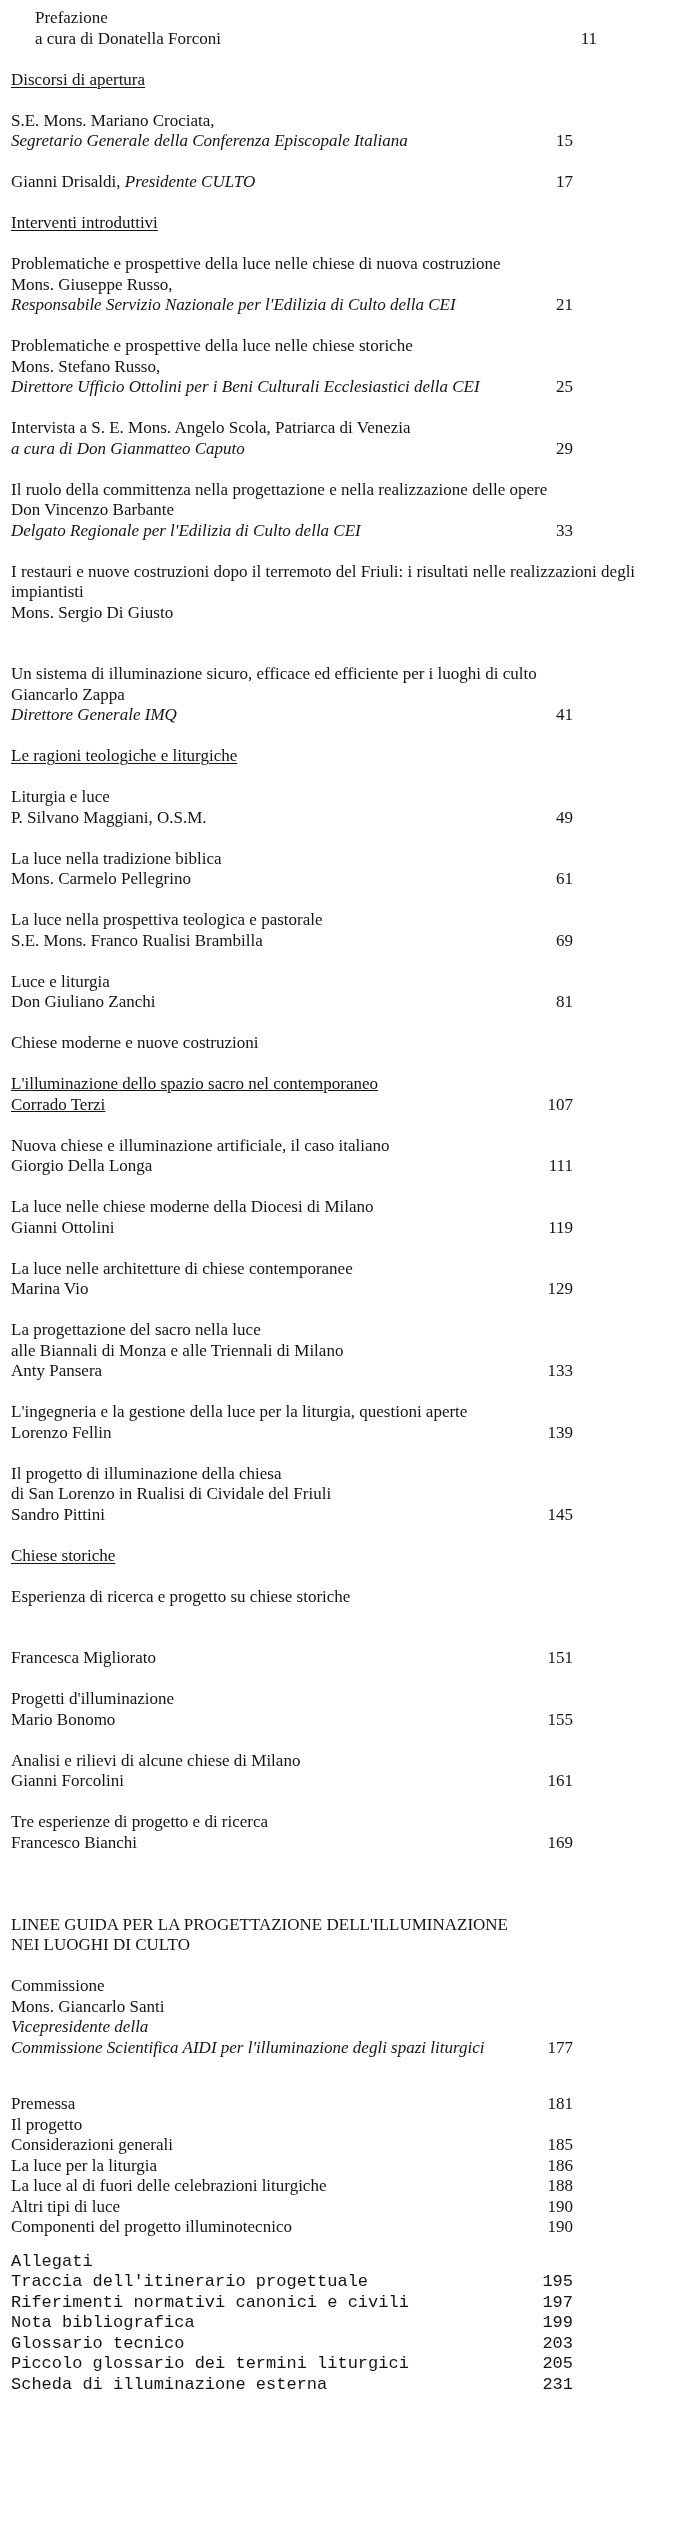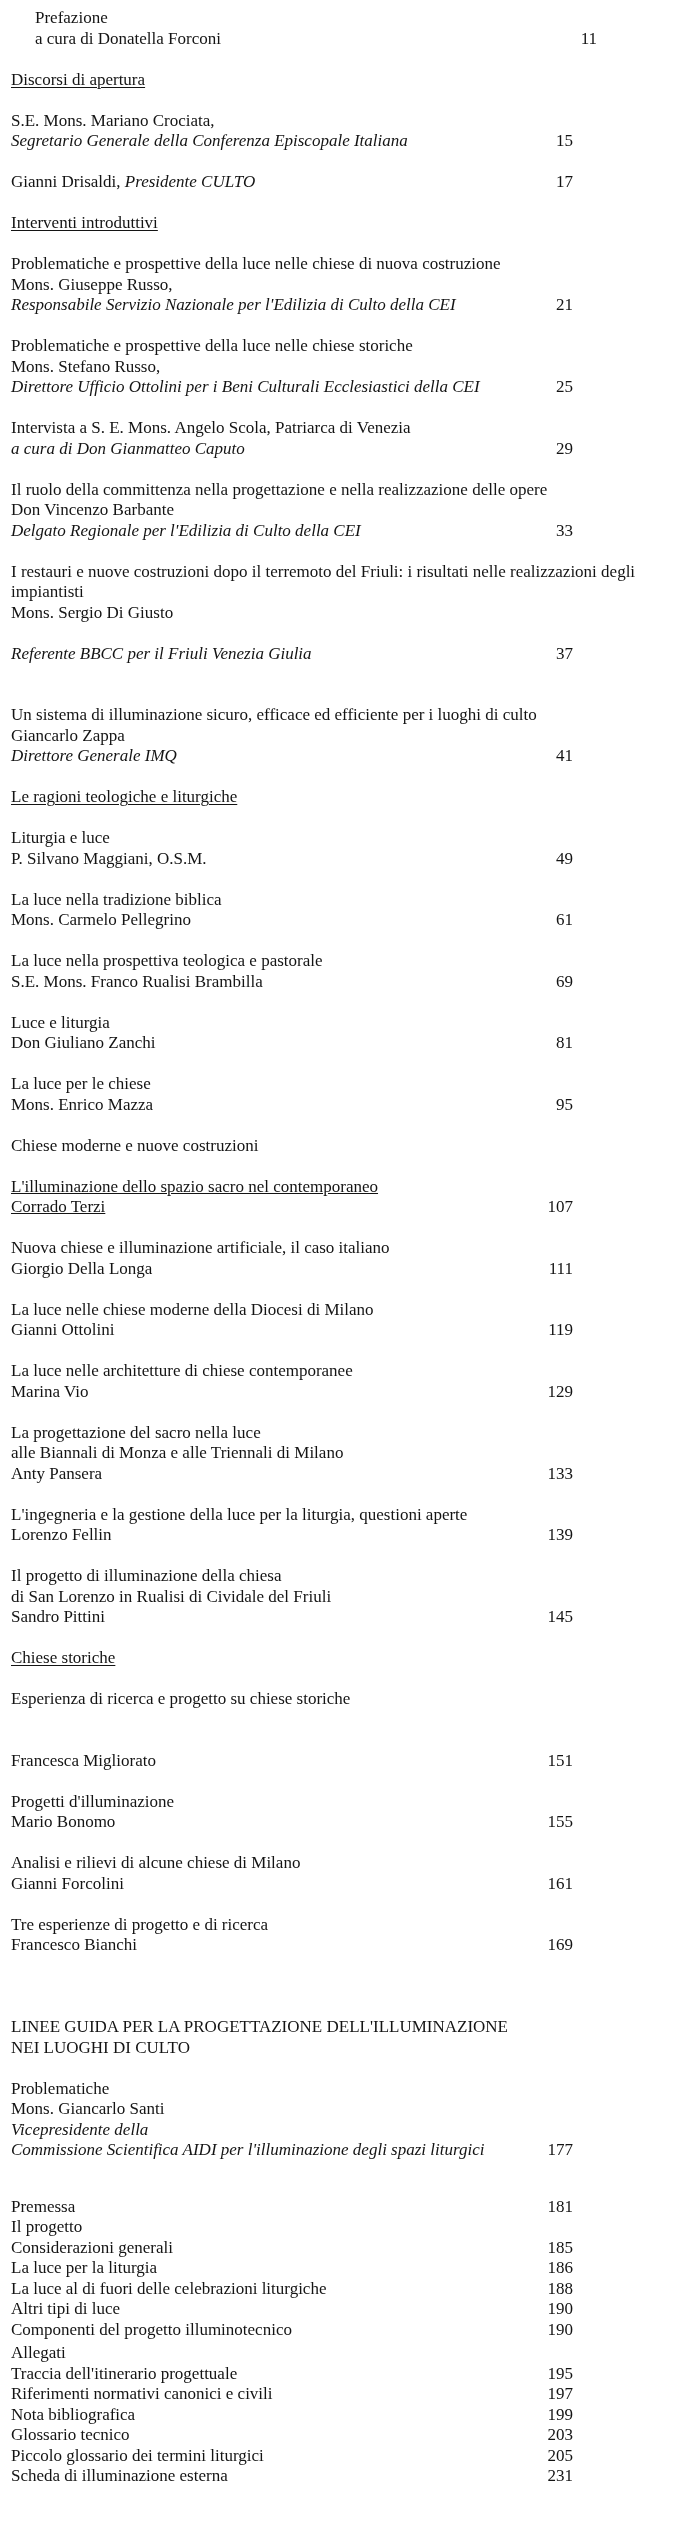--- a/index.html
+++ b/index.html
@@ -80,23 +80,20 @@
     <div class="block" style="margin-top: 20.5px;">
       <div class="line"><span class="txt">Il ruolo della committenza nella progettazione e nella realizzazione delle opere</span></div>
       <div class="line"><span class="txt">Don Vincenzo Barbante</span></div>
       <div class="line"><span class="txt italic">Delgato Regionale per l'Edilizia di Culto della CEI</span><span class="page">33</span></div>
     </div>
     <div class="block" style="margin-top: 20.5px;">
       <div class="line"><span class="txt">I restauri e nuove costruzioni dopo il terremoto del Friuli: i risultati nelle realizzazioni degli</span></div>
       <div class="line"><span class="txt">impiantisti</span></div>
       <div class="line"><span class="txt">Mons. Sergio Di Giusto</span></div>
     </div>
-    <div class="block" style="margin-top: 20.5px;">
-      <div class="line"><span class="txt italic">Referente BBCC per il Friuli Venezia Giulia</span><span class="page">37</span></div>
-    </div>
     <div class="block" style="margin-top: 41px;">
       <div class="line"><span class="txt">Un sistema di illuminazione sicuro, efficace ed efficiente per i luoghi di culto</span></div>
       <div class="line"><span class="txt">Giancarlo Zappa</span></div>
       <div class="line"><span class="txt italic">Direttore Generale IMQ</span><span class="page">41</span></div>
     </div>
     <div class="block heading-underline" style="margin-top: 20.5px;">
       <div class="line"><span class="txt">Le ragioni teologiche e liturgiche</span></div>
     </div>
     <div class="block" style="margin-top: 20.5px;">
       <div class="line"><span class="txt">Liturgia e luce</span></div>
@@ -106,24 +103,20 @@
       <div class="line"><span class="txt">La luce nella tradizione biblica</span></div>
       <div class="line"><span class="txt">Mons. Carmelo Pellegrino</span><span class="page">61</span></div>
     </div>
     <div class="block" style="margin-top: 20.5px;">
       <div class="line"><span class="txt">La luce nella prospettiva teologica e pastorale</span></div>
       <div class="line"><span class="txt">S.E. Mons. Franco Rualisi Brambilla</span><span class="page">69</span></div>
     </div>
     <div class="block" style="margin-top: 20.5px;">
       <div class="line"><span class="txt">Luce e liturgia</span></div>
       <div class="line"><span class="txt">Don Giuliano Zanchi</span><span class="page">81</span></div>
-    </div>
-    <div class="block" style="margin-top: 20.5px;">
-      <div class="line"><span class="txt">La luce per le chiese</span></div>
-      <div class="line"><span class="txt">Mons. Enrico Mazza</span><span class="page">95</span></div>
     </div>
     <div class="block heading-plain" style="margin-top: 20.5px;">
       <div class="line"><span class="txt">Chiese moderne e nuove costruzioni</span></div>
     </div>
     <div class="block" style="margin-top: 20.5px; text-decoration: underline;">
       <div class="line"><span class="txt">L'illuminazione dello spazio sacro nel contemporaneo</span></div>
       <div class="line"><span class="txt">Corrado Terzi</span><span class="page">107</span></div>
     </div>
     <div class="block" style="margin-top: 20.5px;">
       <div class="line"><span class="txt">Nuova chiese e illuminazione artificiale, il caso italiano</span></div>
@@ -170,35 +163,35 @@
     </div>
     <div class="block" style="margin-top: 20.5px;">
       <div class="line"><span class="txt">Tre esperienze di progetto e di ricerca</span></div>
       <div class="line"><span class="txt">Francesco Bianchi</span><span class="page">169</span></div>
     </div>
     <div class="block heading-plain caps" style="margin-top: 61.5px;">
       <div class="line"><span class="txt">LINEE GUIDA PER LA PROGETTAZIONE DELL'ILLUMINAZIONE</span></div>
       <div class="line"><span class="txt">NEI LUOGHI DI CULTO</span></div>
     </div>
     <div class="block" style="margin-top: 20.5px;">
-      <div class="line"><span class="txt">Problematiche</span></div>
+      <div class="line"><span class="txt">Commissione</span></div>
       <div class="line"><span class="txt">Mons. Giancarlo Santi</span></div>
       <div class="line"><span class="txt italic">Vicepresidente della</span></div>
       <div class="line"><span class="txt italic">Commissione Scientifica AIDI per l'illuminazione degli spazi liturgici</span><span class="page">177</span></div>
     </div>
     <div class="block" style="margin-top: 36px;">
       <div class="line"><span class="txt">Premessa</span><span class="page">181</span></div>
       <div class="line"><span class="txt">Il progetto</span></div>
       <div class="line"><span class="txt">Considerazioni generali</span><span class="page">185</span></div>
       <div class="line"><span class="txt">La luce per la liturgia</span><span class="page">186</span></div>
       <div class="line"><span class="txt">La luce al di fuori delle celebrazioni liturgiche</span><span class="page">188</span></div>
       <div class="line"><span class="txt">Altri tipi di luce</span><span class="page">190</span></div>
       <div class="line"><span class="txt">Componenti del progetto illuminotecnico</span><span class="page">190</span></div>
     </div>
-    <div class="block" style="margin-top: 3px;">
+    <div class="block" style="margin-top: 14px; font-family: Liberation Mono, monospace;">
       <div class="line"><span class="txt">Allegati</span></div>
       <div class="line"><span class="txt">Traccia dell'itinerario progettuale</span><span class="page">195</span></div>
       <div class="line"><span class="txt">Riferimenti normativi canonici e civili</span><span class="page">197</span></div>
       <div class="line"><span class="txt">Nota bibliografica</span><span class="page">199</span></div>
       <div class="line"><span class="txt">Glossario tecnico</span><span class="page">203</span></div>
       <div class="line"><span class="txt">Piccolo glossario dei termini liturgici</span><span class="page">205</span></div>
       <div class="line"><span class="txt">Scheda di illuminazione esterna</span><span class="page">231</span></div>
     </div>
   </div>
 

